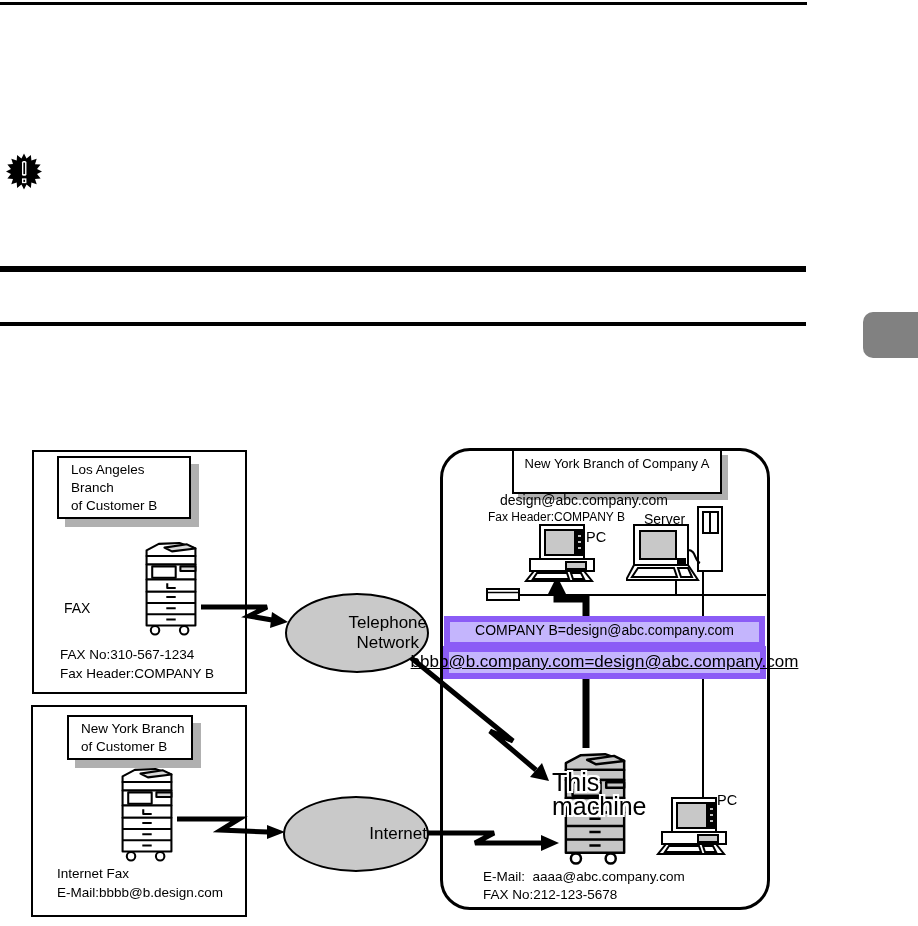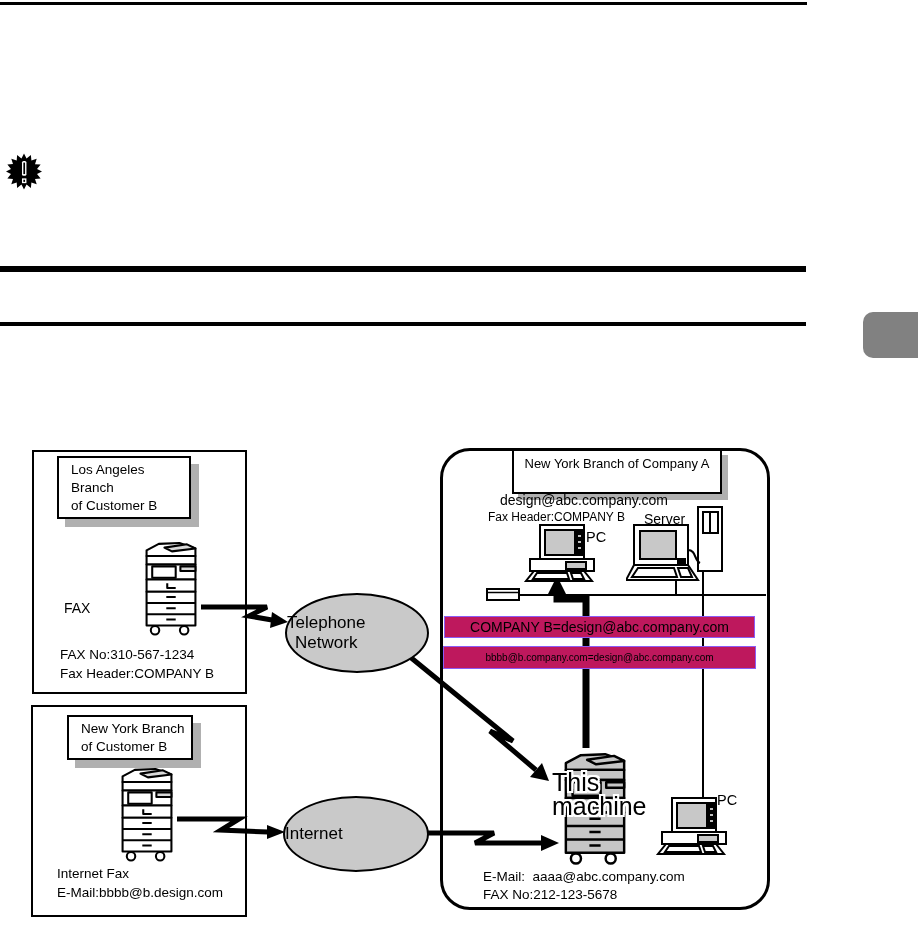--- a/index.html
+++ b/index.html
@@ -8,24 +8,24 @@
   .abs{position:absolute;}
   .rule{position:absolute;left:0;background:#000;}
   .side-tab{position:absolute;border-radius:10px 0 0 10px;}
   
   .outline-box{position:absolute;background:#fff;border:2px solid #000;z-index:1;}
   .round-box{position:absolute;background:#fff;border:3px solid #000;border-radius:30px;z-index:1;}
   .title-box{position:absolute;background:#fff;border:2px solid #000;z-index:3;
              font-size:13.5px;line-height:18px;box-shadow:8px 8px 0 #b0b0b0;padding:3px 6px 2px 12px;}
   .title-box.center{text-align:center;padding:4px 4px 19px 4px;box-shadow:6px 6px 0 #b0b0b0;font-size:13px;}
   .net-ellipse{position:absolute;background:#c9c9c9;border:2px solid #000;border-radius:50%;
-               display:flex;align-items:center;justify-content:flex-start;text-align:center;
+               display:flex;align-items:center;justify-content:flex-end;text-align:center;
                font-size:17px;line-height:20px;z-index:3;}
-  .map-box{position:absolute;background:#be185d;border:1px solid #8b5cf6;z-index:3;
-           display:flex;align-items:center;justify-content:center;}
+  .map-box{position:absolute;background:#c4b5fd;border:6px solid #8b5cf6;z-index:3;
+           display:flex;justify-content:center;}
   .lbl{position:absolute;z-index:4;}
   .pre{white-space:pre;}
   #lines{position:absolute;left:0;top:0;z-index:2;pointer-events:none;}
   .art{position:absolute;z-index:3;}
   .machine-caption{position:absolute;z-index:4;font-size:25px;line-height:24px;
      text-shadow:-2px -2px 0 #fff,2px -2px 0 #fff,-2px 2px 0 #fff,2px 2px 0 #fff,0 -2px 0 #fff,0 2px 0 #fff,-2px 0 0 #fff,2px 0 0 #fff;}
 </style>
 </head>
 <body>
 
@@ -179,21 +179,21 @@
       <polygon points="8,60 62,60 72,75 0,75"></polygon>
       <polygon points="12,63 48,63 51,72 6,72"></polygon>
       <polygon points="52,63 62,63 66,72 55,72"></polygon>
     </g>
   </svg>
 
   <div class="map-box" style="left:444px;top:616px;width:309px;height:20px;">
     <span style="font-size:14px;">COMPANY B=design@abc.company.com</span>
   </div>
   <div class="map-box" style="left:443px;top:646px;width:311px;height:21px;">
-    <span style="font-size:10px;">bbbb@b.company.com=design@abc.company.com</span>
+    <span style="font-size:17px;text-decoration:underline;">bbbb@b.company.com=design@abc.company.com</span>
   </div>
 
   <svg class="art" style="left:558px;top:746px;" width="74" height="124" viewBox="0 0 66 104">
     <g stroke="#000" stroke-width="2.2" fill="#c6c6c6" stroke-linejoin="round">
       <path d="M7 18 L7 12 L20 5 L42 4 L59 10 L59 18 Z"></path>
       <path d="M26 9 L50 5.5 L59 10 L34 13 Z"></path>
       <rect x="7" y="18" width="52" height="9"></rect>
       <rect x="7" y="27" width="52" height="16"></rect>
       <rect x="13" y="29" width="25" height="12"></rect>
       <rect x="43" y="29" width="16" height="5"></rect>

